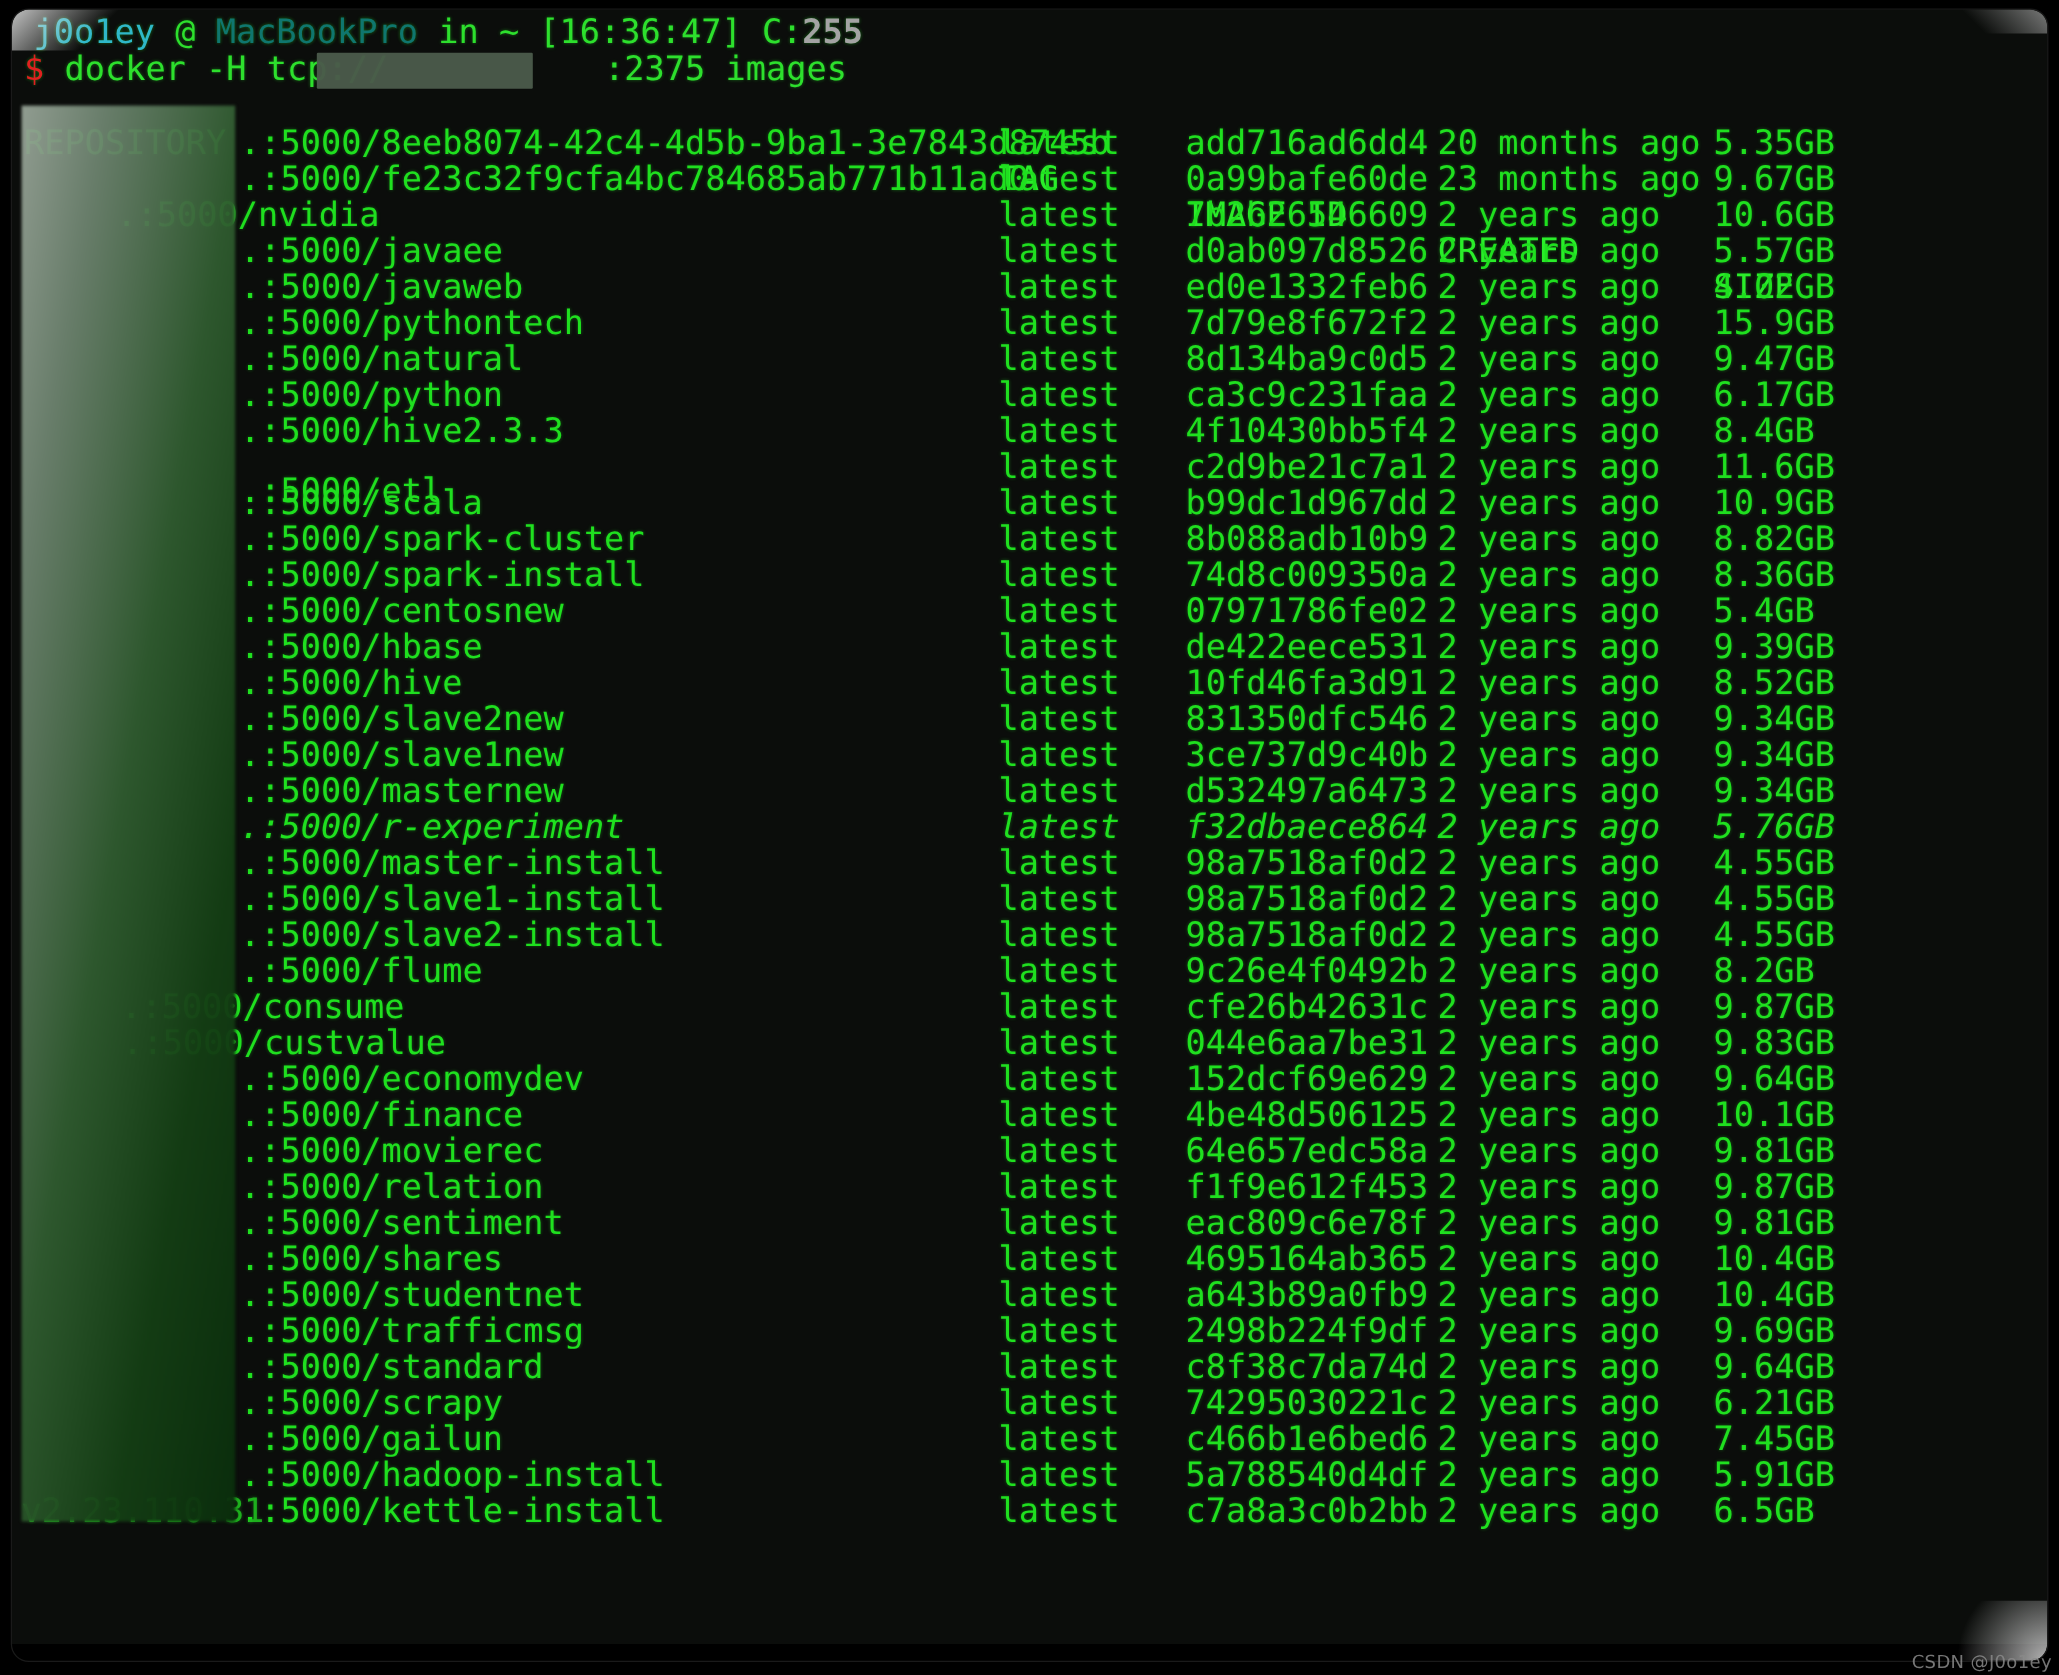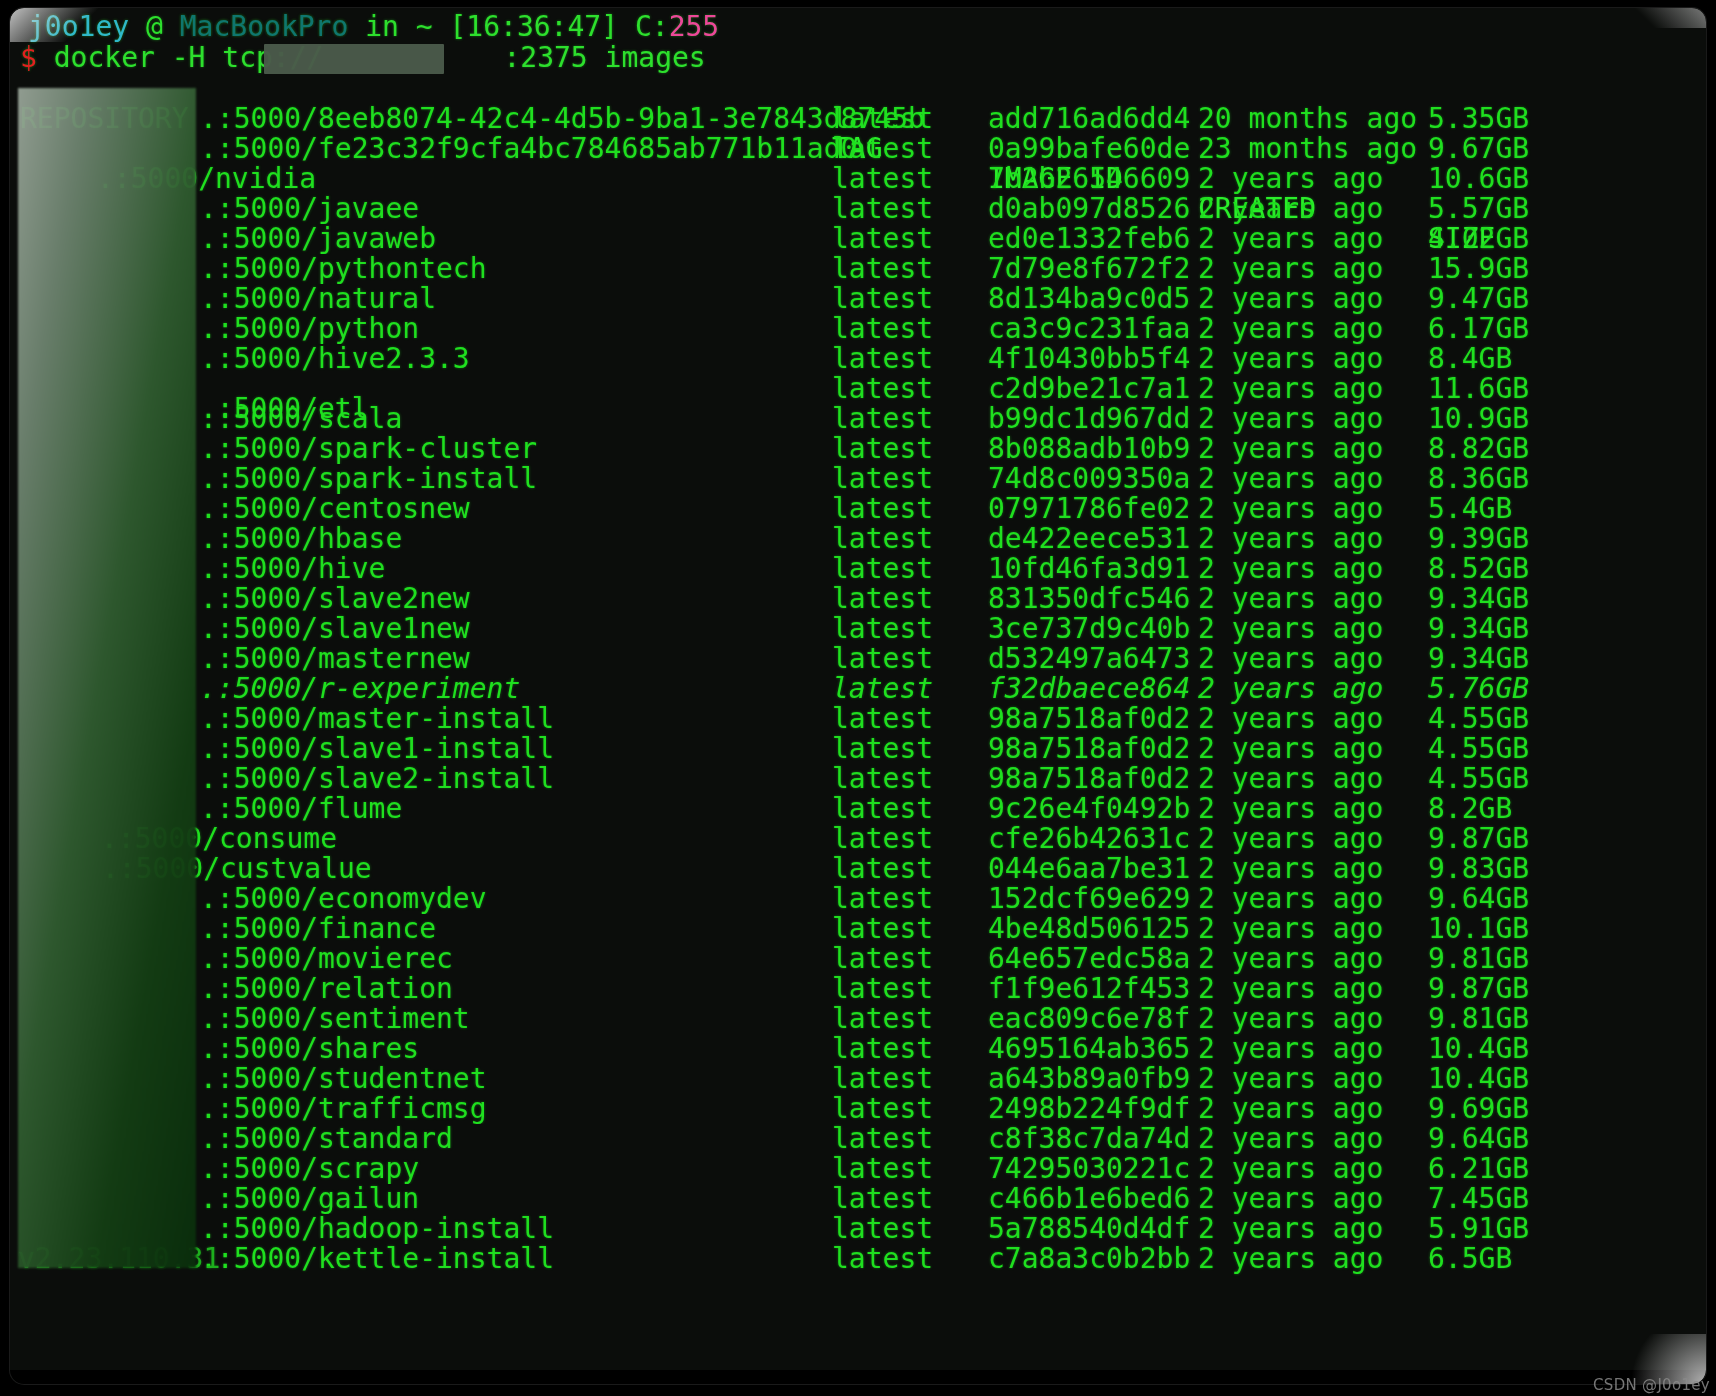--- a/index.html
+++ b/index.html
@@ -97,21 +97,21 @@
     left: 18px;
     font-size: 28px;
   }
   .c-user   { color: #2fb8c8; }
   .c-at     { color: #2de02d; }
   .c-host   { color: #0f766e; }
   .c-in     { color: #2de02d; }
   .c-tilde  { color: #2de02d; }
   .c-time   { color: #2de02d; }
   .c-clabel { color: #2de02d; }
-  .c-cval   { color: #ec4899; }
+  .c-cval   { color: #a3a3a3; font-weight: bold; }
   .c-dollar { color: #e02020; }
   .c-cmd    { color: #2de02d; }
 
   #cmd-line {
     top: 35px;
     left: 10px;
     font-size: 28px;
   }
 
   

